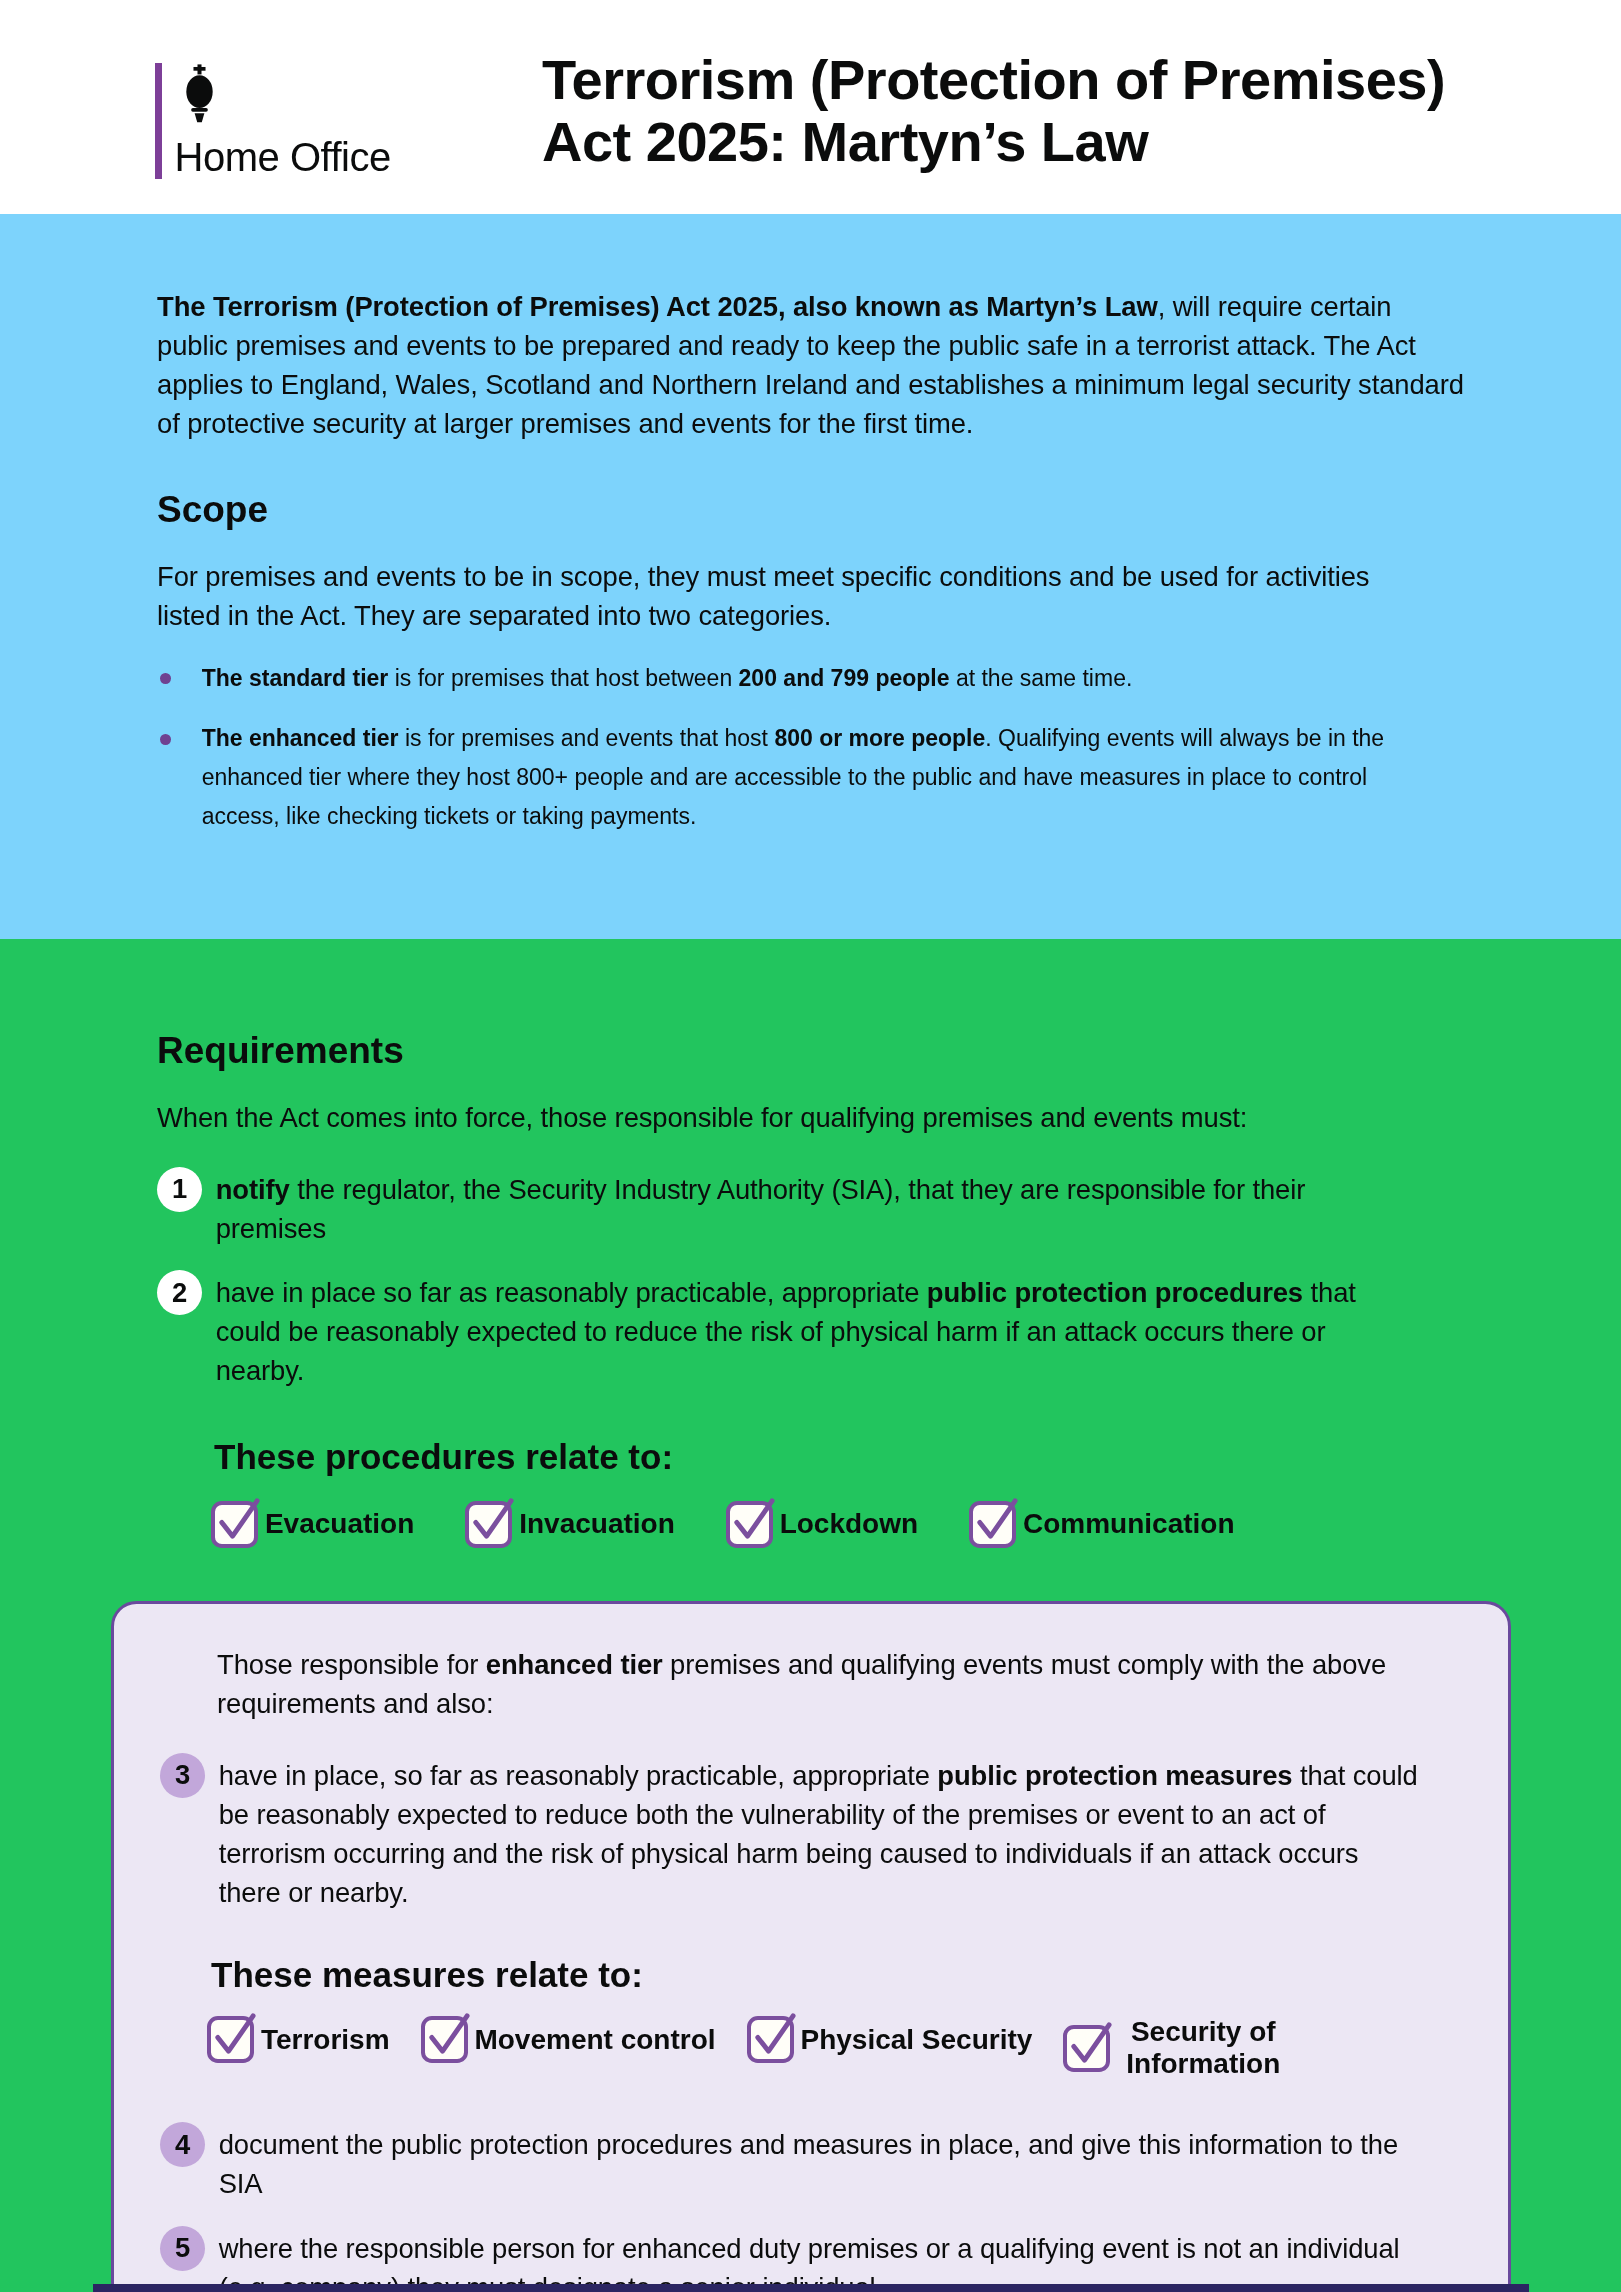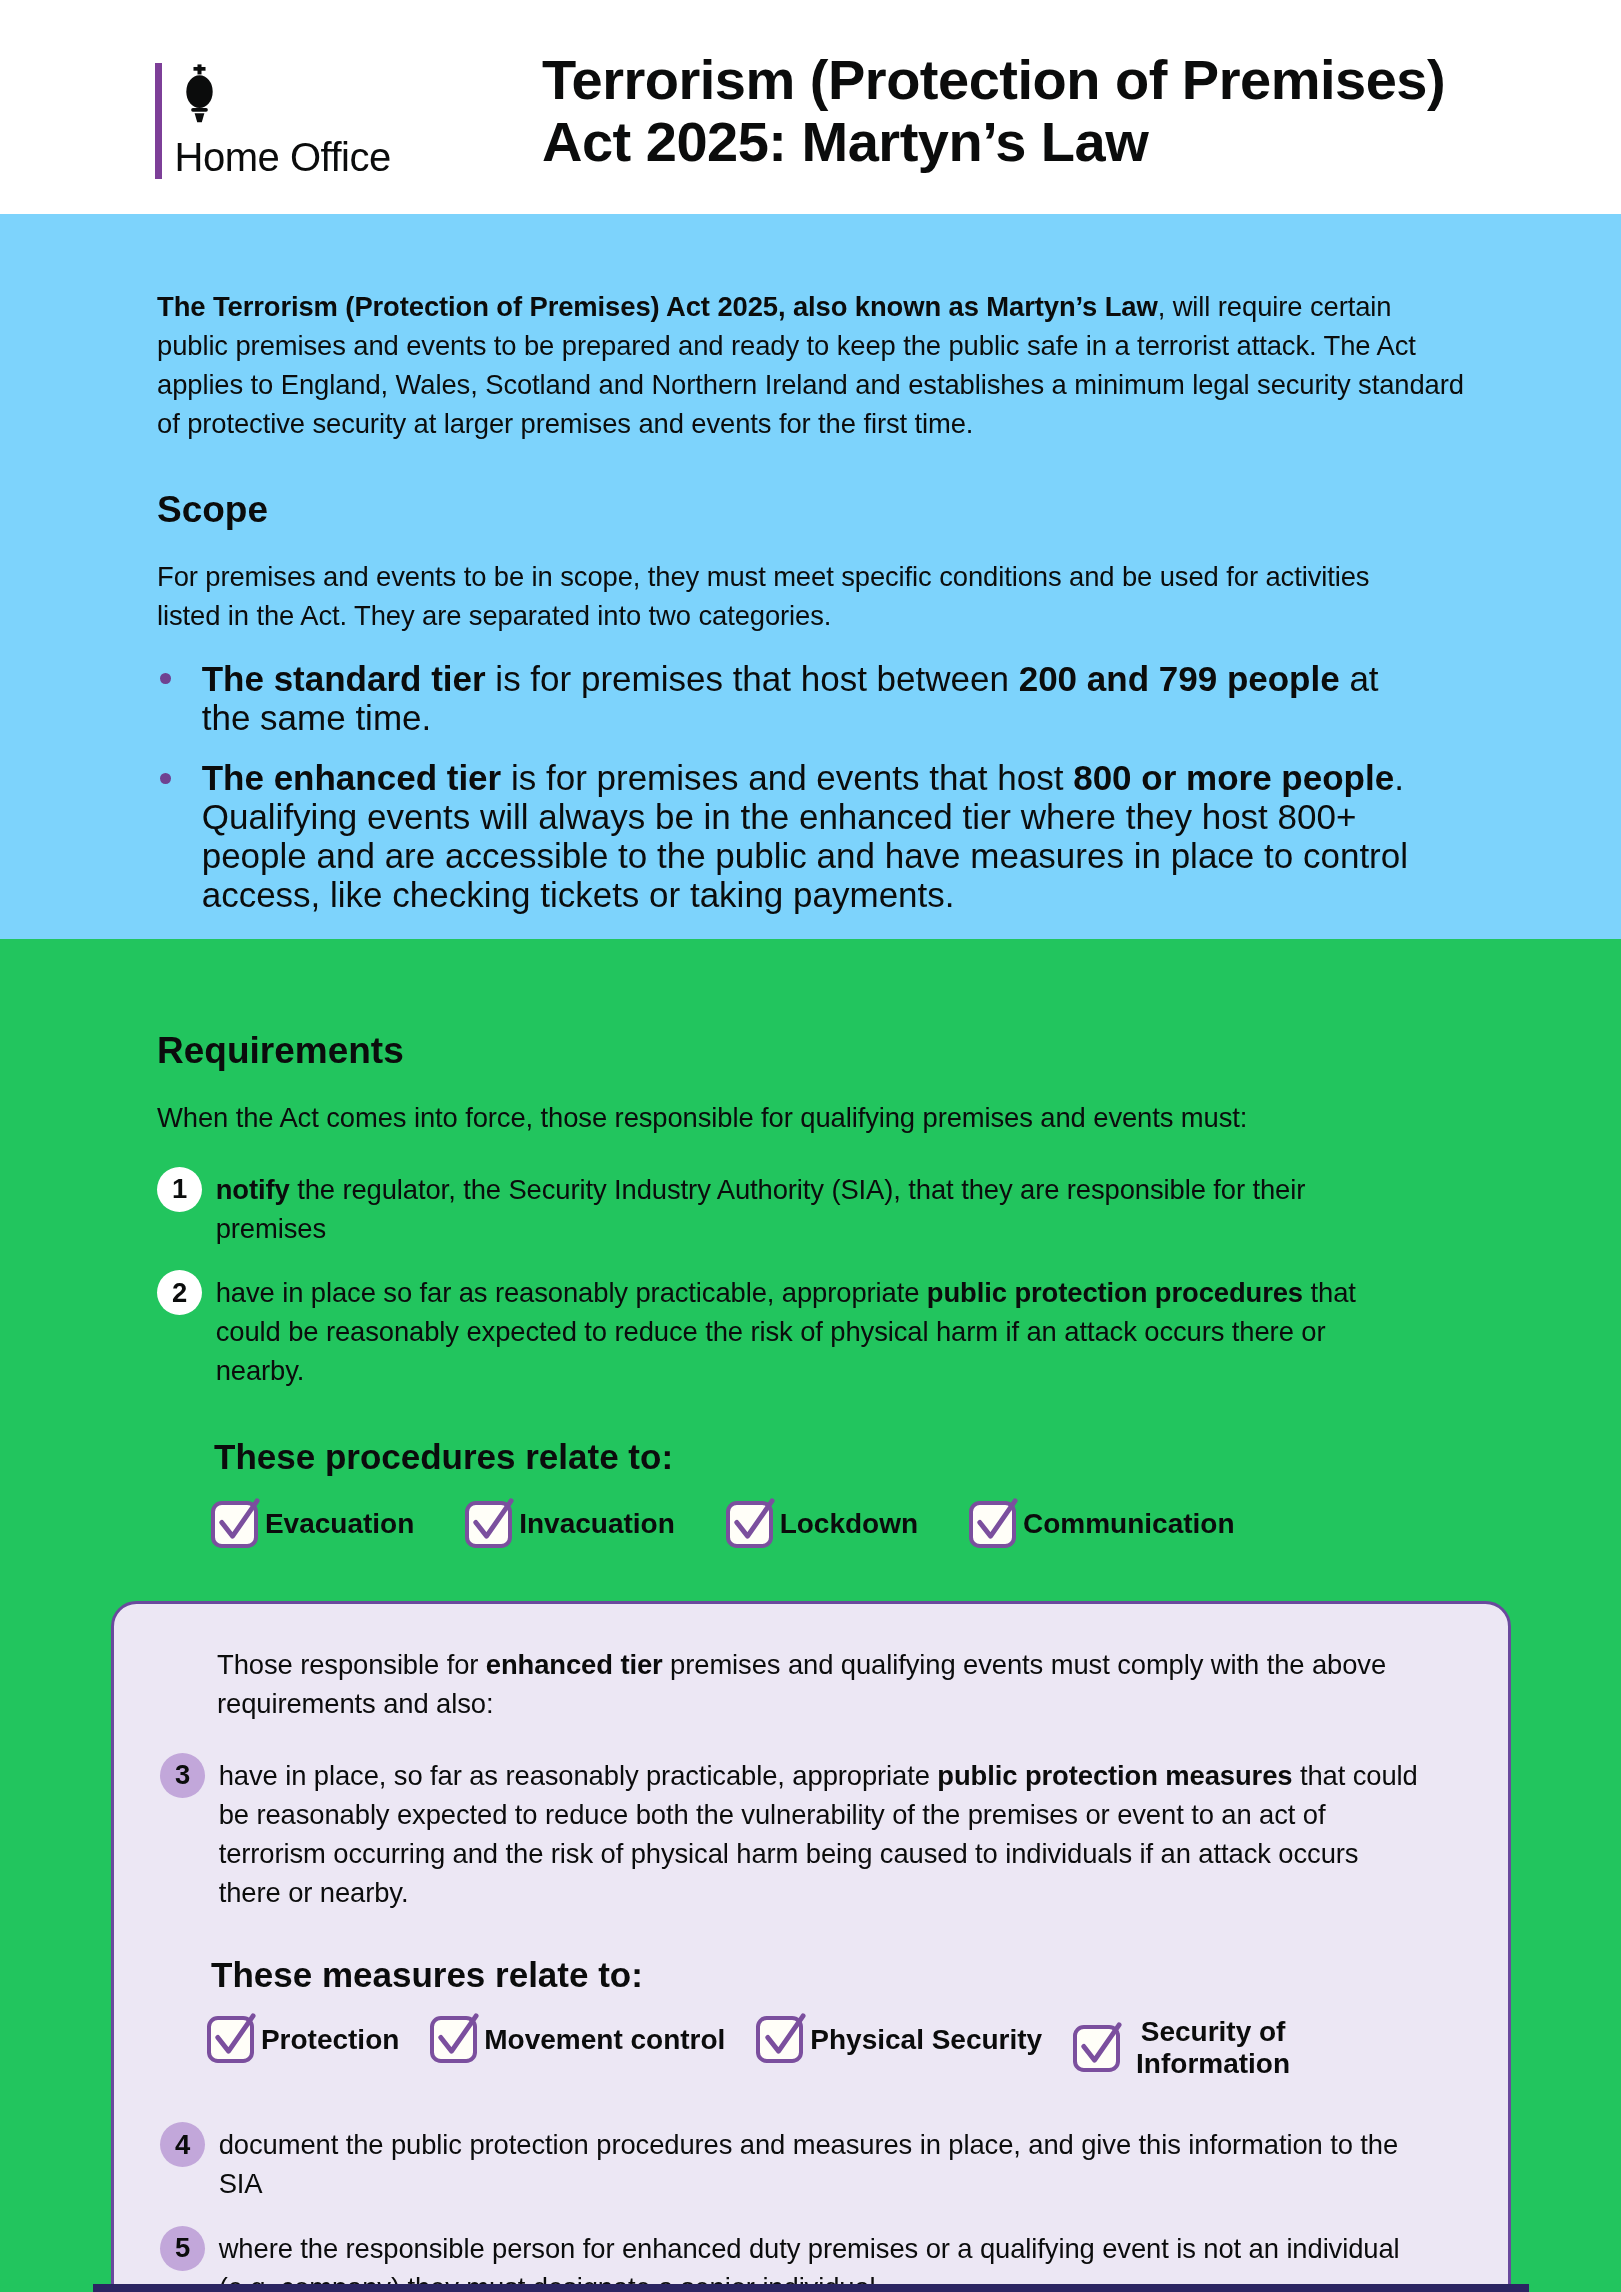--- a/index.html
+++ b/index.html
@@ -23,21 +23,21 @@
   .band-req  { height: 1354px; background: #22c55e; padding: 90px 157px 0 157px; }
 
   p { margin: 0; font-size: 27.4px; line-height: 39px; letter-spacing: -0.1px; }
   .intro-par { max-width: 1313px; margin-bottom: 45px; }
   h2 { margin: 0 0 25.5px 0; font-size: 37px; line-height: 43px; font-weight: bold; }
   .scope-par { max-width: 1274px; margin-bottom: 24px; }
 
   ul.bullets { list-style: none; margin: 0; padding: 0; }
   ul.bullets li { display: flex; margin-bottom: 21.6px; }
   .dot { flex: none; width: 10.8px; height: 10.8px; border-radius: 50%; background: #6f4191; margin: 14.7px 31px 0 2.9px; }
-  .li-text { max-width: 1225px; font-size: 35px; line-height: 39px; }
+  .li-text { max-width: 1225px; font-size: 23px; line-height: 39px; }
 
   .req-intro { max-width: 1313px; margin-bottom: 33px; }
 
   .item { display: flex; margin-bottom: 25.5px; }
   .num { flex: none; width: 45px; height: 45px; border-radius: 50%; background: #ffffff;
          display: flex; align-items: center; justify-content: center;
          font-size: 27.4px; font-weight: bold; margin-right: 13.7px; margin-top: -2.9px; }
   .num.purple { background: #c2a7da; }
   .item-text { max-width: 1176px; }
 
@@ -169,21 +169,21 @@
       </div>
 
       <h3 class="relate-label">These measures relate to:</h3>
       <div class="check-row measures">
         <div class="check-item">
           <span class="checkbox">
               <svg viewBox="0 0 52 56">
                 <path d="M11 30 L22 44 L47 8" fill="none" stroke="#7b4f9e" stroke-width="5" stroke-linecap="round" stroke-linejoin="round"></path>
               </svg>
             </span>
-          <span class="check-label">Protection</span>
+          <span class="check-label">Terrorism</span>
         </div>
         <div class="check-item">
           <span class="checkbox">
               <svg viewBox="0 0 52 56">
                 <path d="M11 30 L22 44 L47 8" fill="none" stroke="#7b4f9e" stroke-width="5" stroke-linecap="round" stroke-linejoin="round"></path>
               </svg>
             </span>
           <span class="check-label">Movement control</span>
         </div>
         <div class="check-item">

